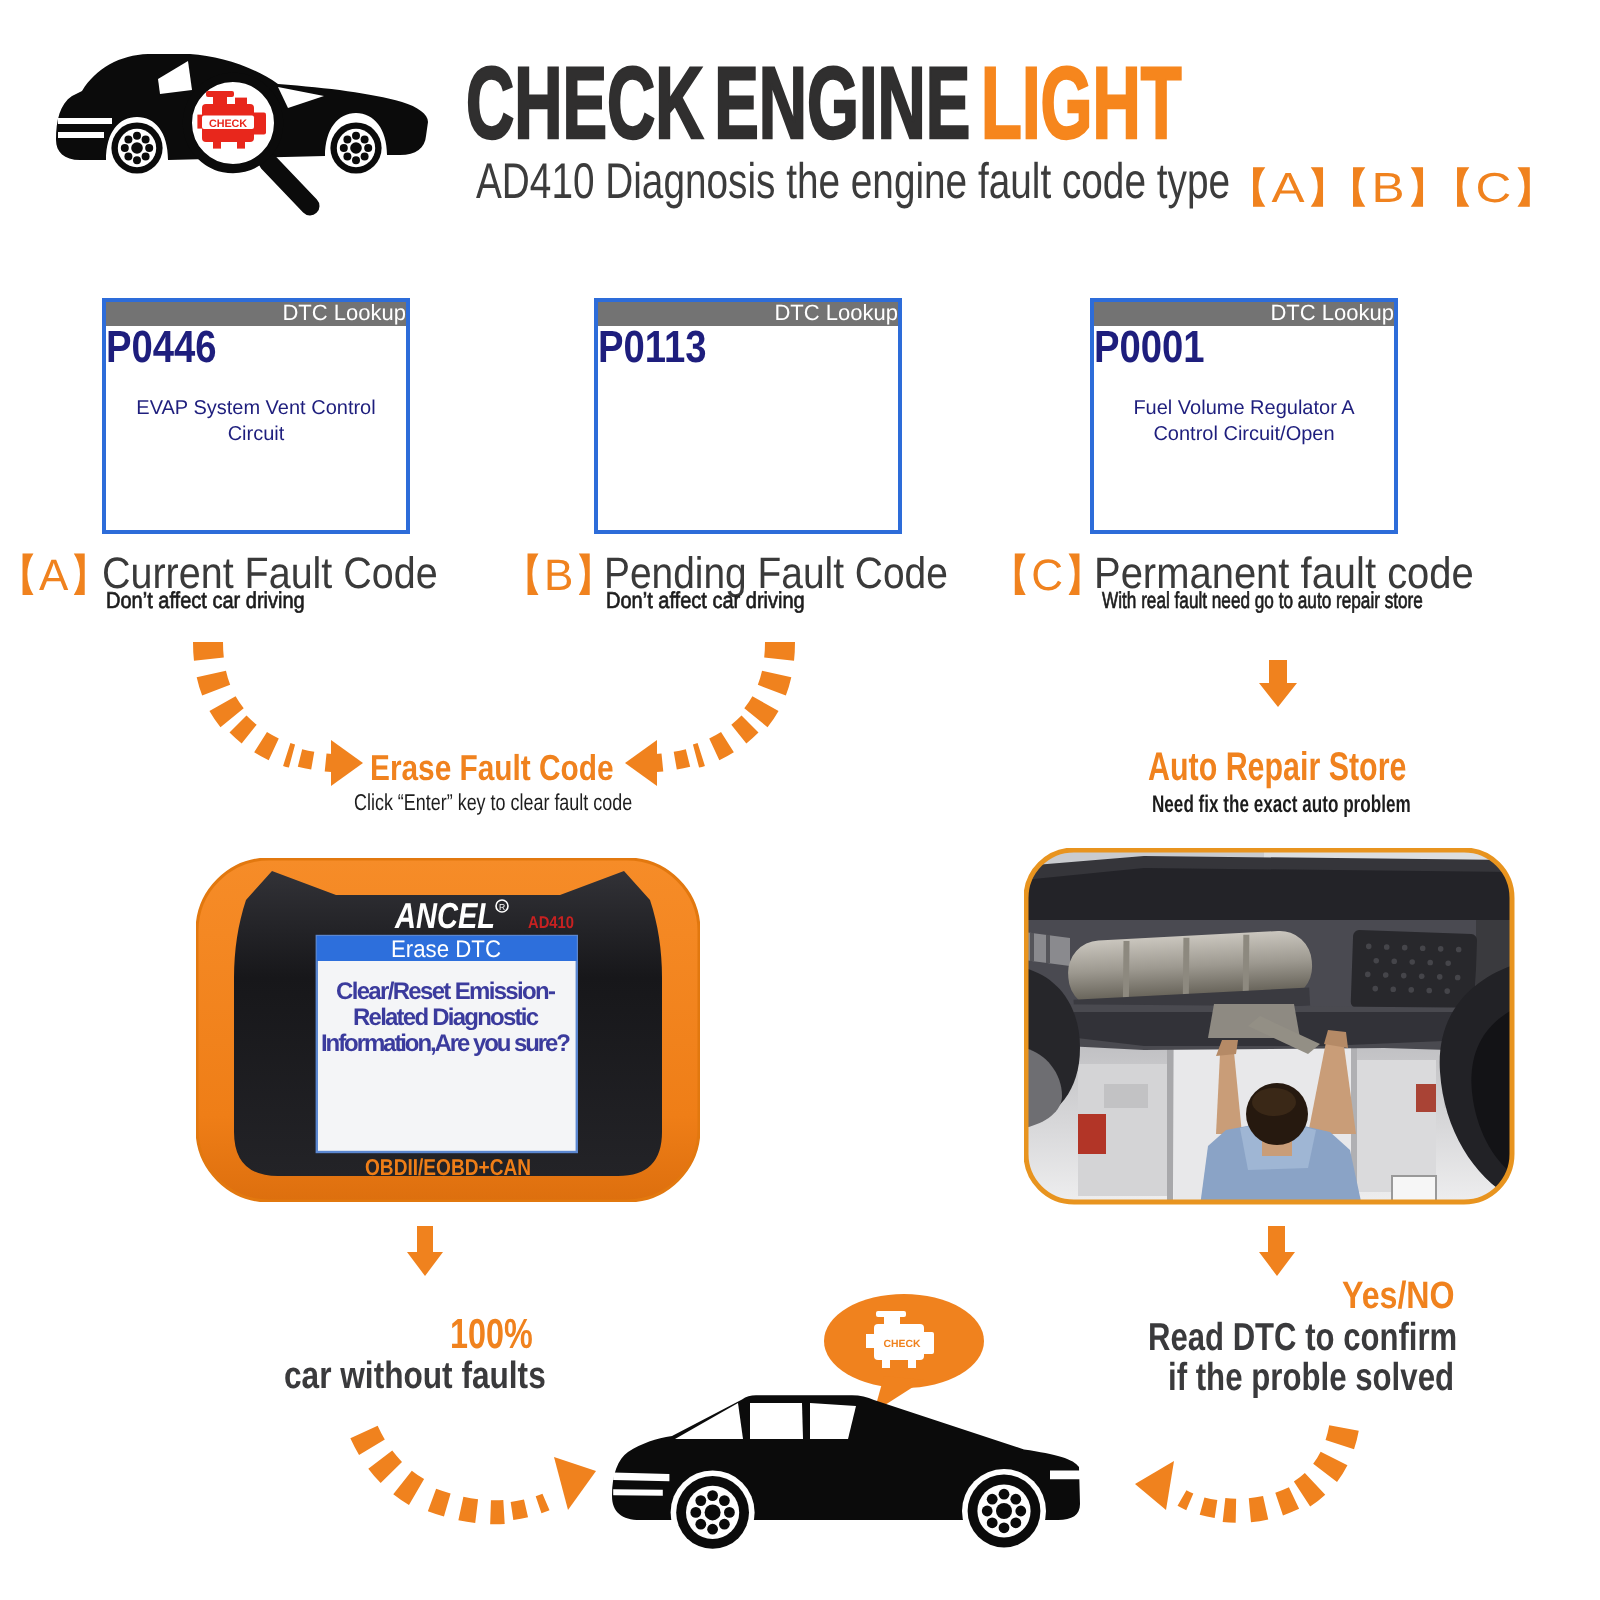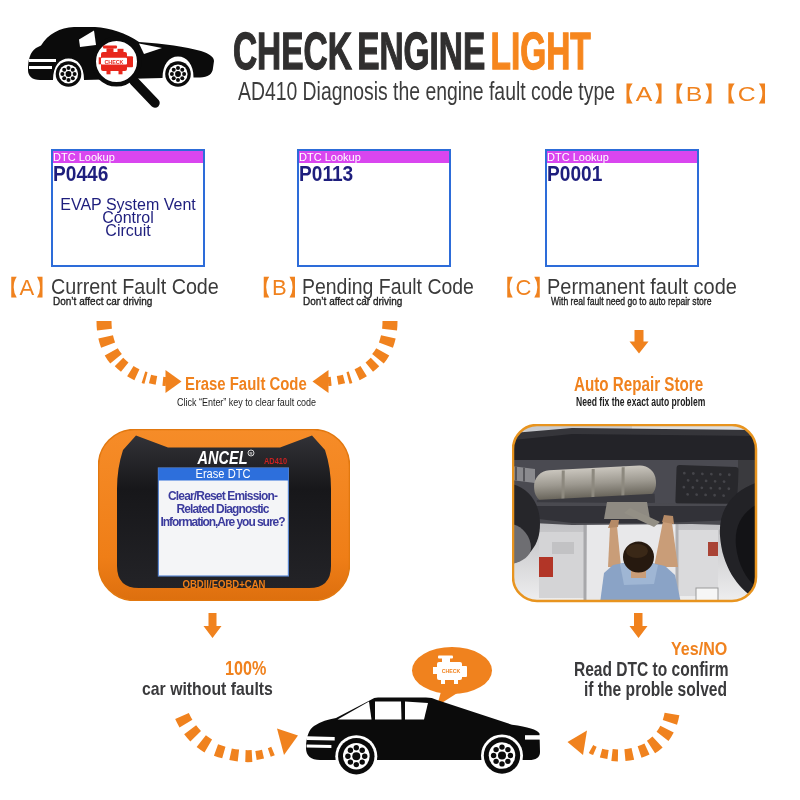--- a/index.html
+++ b/index.html
@@ -1,23 +1,23 @@
 <!DOCTYPE html>
 <html><head>
 <meta charset="utf-8">
 <style>
   html,body{margin:0;padding:0;background:#fff;}
   #page{position:relative;width:800px;height:800px;background:#fff;overflow:hidden;
         font-family:"Liberation Sans", sans-serif;border-radius:16px;}
   .abs{position:absolute;}
   .org{color:#F0821E;}
   .dtcbox{width:150px;height:114px;border:2px solid #2D6CD9;background:#fff;}
-  .dtchead{position:absolute;left:0;top:0;width:100%;height:12px;background:#d946ef;color:#fff;font-size:11px;text-align:left;line-height:12px;}
+  .dtchead{position:absolute;left:0;top:0;width:100%;height:12px;background:#737373;color:#fff;font-size:11px;text-align:right;line-height:12px;}
   .dtccode{position:absolute;left:0px;top:10px;font-size:22.5px;font-weight:bold;color:#1E1E7D;transform:scaleX(0.85);transform-origin:0 0;}
-  .dtcdesc{position:absolute;left:0;top:47px;width:100%;font-size:16px;line-height:13px;color:#1E1E7D;text-align:center;}
+  .dtcdesc{position:absolute;left:0;top:47px;width:100%;font-size:10px;line-height:13px;color:#1E1E7D;text-align:center;}
   .brk2{font-size:21px;transform:scaleX(1.18);transform-origin:0 0;white-space:nowrap;}
   .brk{position:absolute;color:#F0821E;font-size:22px;white-space:nowrap;}
   .lbl{position:absolute;font-size:22px;color:#3A3A3A;white-space:nowrap;transform-origin:0 0;}
   .cap{font-size:11.5px;font-weight:normal;-webkit-text-stroke:0.35px #1d1d1d;color:#1d1d1d;white-space:nowrap;transform-origin:0 0;}
 </style>
 </head>
 <body>
 <div id="page">
 
   <div class="abs" id="title" style="left:233.3px;top:21.9px;font-size:51px;font-weight:bold;color:#302F2F;-webkit-text-stroke:1.3px #302F2F;word-spacing:-6px;transform:scaleX(0.655);transform-origin:0 0;white-space:nowrap;">CHECK ENGINE <span style="color:#F6861D;-webkit-text-stroke:1.3px #F6861D;">LIGHT</span></div>
@@ -100,20 +100,21 @@
     <div class="dtccode">P0446</div>
     <div class="dtcdesc">EVAP System Vent Control<br>Circuit</div>
   </div>
   <div class="abs dtcbox" style="left:297px;top:149px;">
     <div class="dtchead">DTC Lookup</div>
     <div class="dtccode">P0113</div>
   </div>
   <div class="abs dtcbox" style="left:545px;top:149px;">
     <div class="dtchead">DTC Lookup</div>
     <div class="dtccode">P0001</div>
+    <div class="dtcdesc">Fuel Volume Regulator A<br>Control Circuit/Open</div>
   </div>
 
   <div class="brk" style="left:-2.5px;top:273px;">【A】</div>
   <div class="lbl" style="left:51px;top:274px;transform:scaleX(0.897);">Current Fault Code</div>
   <div class="abs cap" style="left:53px;top:295.3px;transform:scaleX(0.87);">Don’t affect car driving</div>
 
   <div class="brk" style="left:250px;top:273px;">【B】</div>
   <div class="lbl" style="left:302px;top:274px;transform:scaleX(0.884);">Pending Fault Code</div>
   <div class="abs cap" style="left:303px;top:295.3px;transform:scaleX(0.87);">Don’t affect car driving</div>
 

